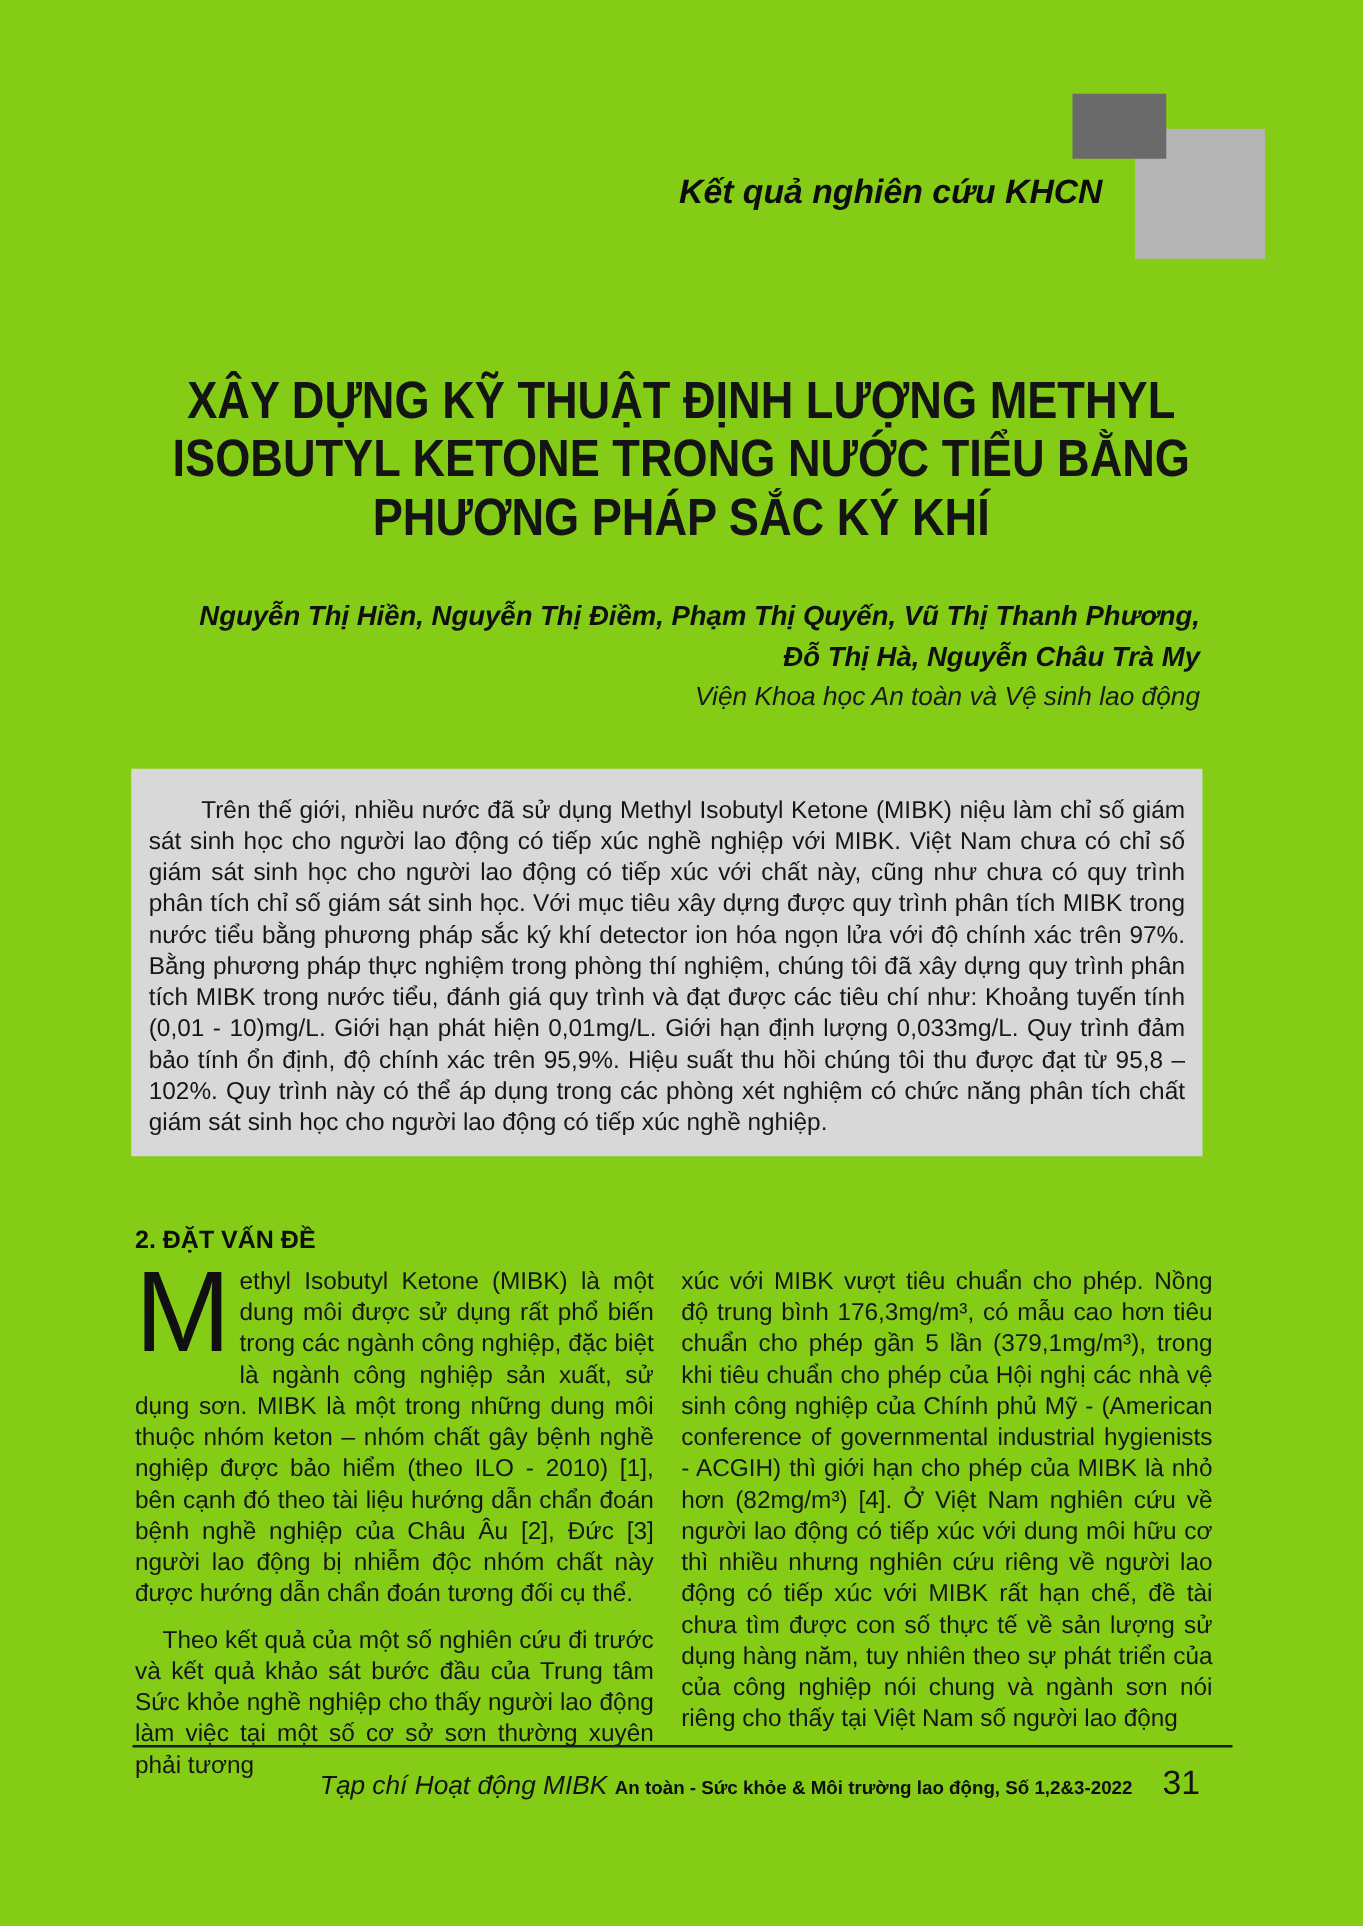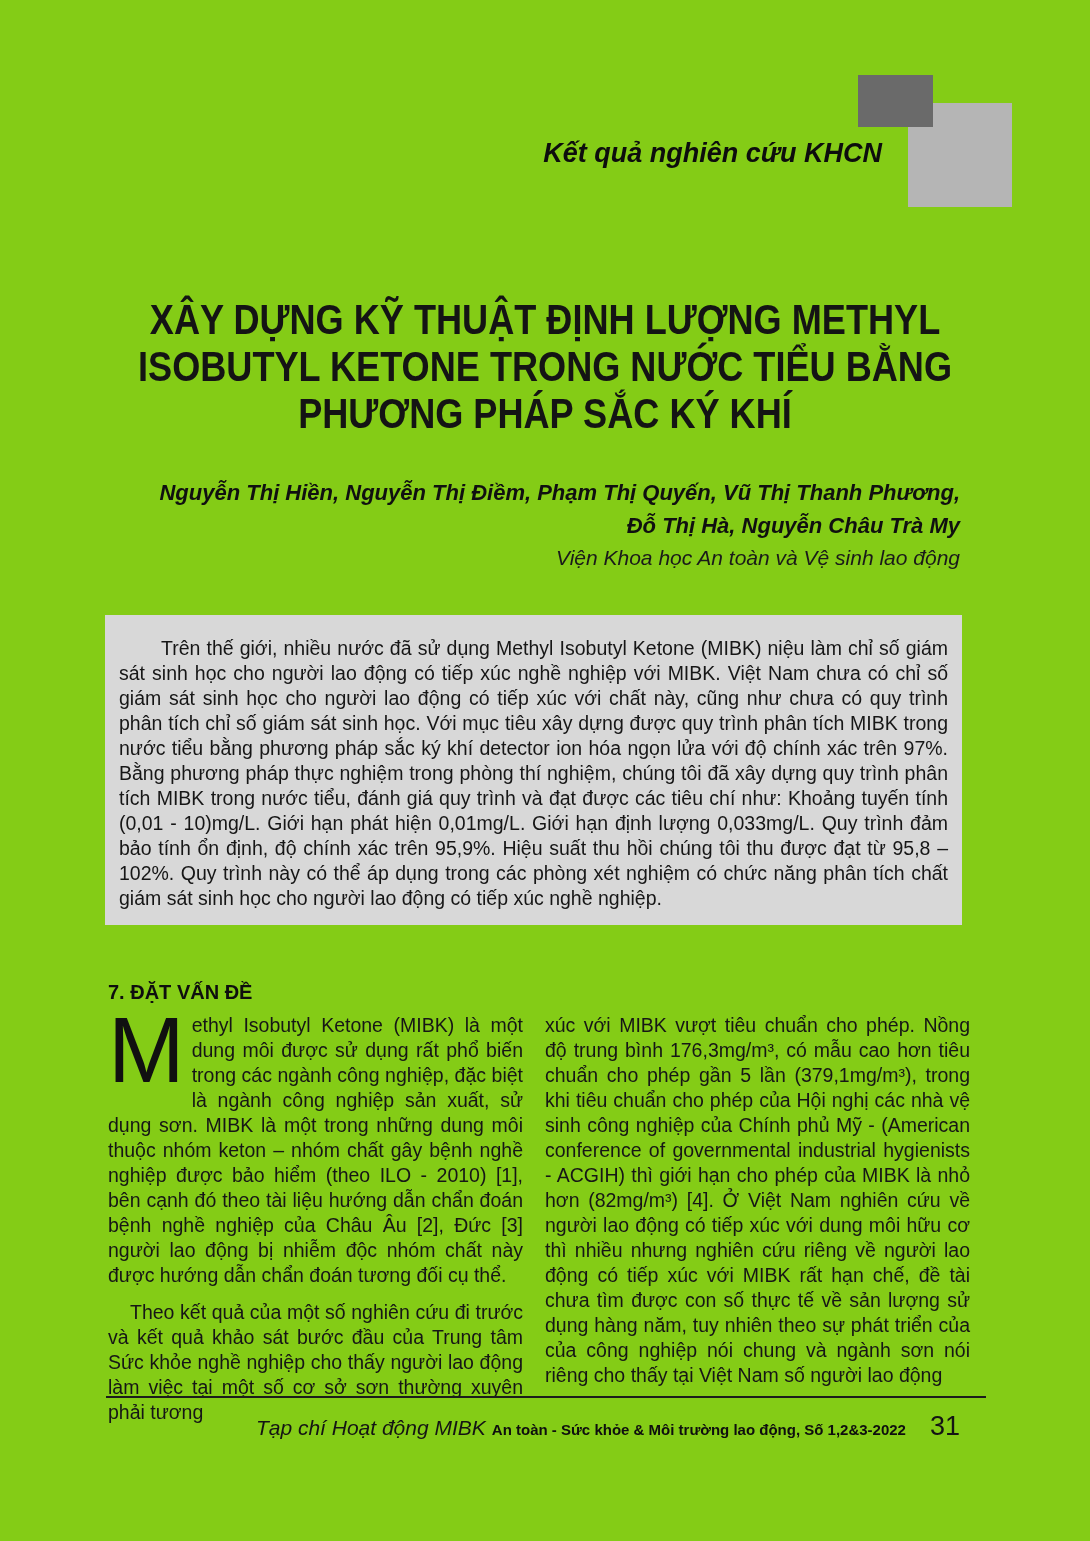--- a/index.html
+++ b/index.html
@@ -97,21 +97,21 @@
   <div class="authors">
     <div class="a-line">Nguyễn Thị Hiền, Nguyễn Thị Điềm, Phạm Thị Quyến, Vũ Thị Thanh Phương,</div>
     <div class="a-line">Đỗ Thị Hà, Nguyễn Châu Trà My</div>
     <div class="affil">Viện Khoa học An toàn và Vệ sinh lao động</div>
   </div>
 
   <div class="abstract">
     <div class="ab-body">Trên thế giới, nhiều nước đã sử dụng Methyl Isobutyl Ketone (MIBK) niệu làm chỉ số giám sát sinh học cho người lao động có tiếp xúc nghề nghiệp với MIBK. Việt Nam chưa có chỉ số giám sát sinh học cho người lao động có tiếp xúc với chất này, cũng như chưa có quy trình phân tích chỉ số giám sát sinh học. Với mục tiêu xây dựng được quy trình phân tích MIBK trong nước tiểu bằng phương pháp sắc ký khí detector ion hóa ngọn lửa với độ chính xác trên 97%. Bằng phương pháp thực nghiệm trong phòng thí nghiệm, chúng tôi đã xây dựng quy trình phân tích MIBK trong nước tiểu, đánh giá quy trình và đạt được các tiêu chí như: Khoảng tuyến tính (0,01 - 10)mg/L. Giới hạn phát hiện 0,01mg/L. Giới hạn định lượng 0,033mg/L. Quy trình đảm bảo tính ổn định, độ chính xác trên 95,9%. Hiệu suất thu hồi chúng tôi thu được đạt từ 95,8 – 102%. Quy trình này có thể áp dụng trong các phòng xét nghiệm có chức năng phân tích chất giám sát sinh học cho người lao động có tiếp xúc nghề nghiệp.</div>
   </div>
 
-  <div class="sec-heading">7. ĐẶT VẤN ĐỀ</div>
+  <div class="sec-heading">2. ĐẶT VẤN ĐỀ</div>
 
   <div class="col-left">
     <div>
       <span class="dropcap">M</span><span>ethyl Isobutyl Ketone (MIBK) là một dung môi được sử dụng rất phổ biến trong các ngành công nghiệp, đặc biệt là ngành công nghiệp sản xuất, sử dụng sơn. MIBK là một trong những dung môi thuộc nhóm keton – nhóm chất gây bệnh nghề nghiệp được bảo hiểm (theo ILO - 2010) [1], bên cạnh đó theo tài liệu hướng dẫn chẩn đoán bệnh nghề nghiệp của Châu Âu [2], Đức [3] người lao động bị nhiễm độc nhóm chất này được hướng dẫn chẩn đoán tương đối cụ thể.</span>
     </div>
     <div class="para2">Theo kết quả của một số nghiên cứu đi trước và kết quả khảo sát bước đầu của Trung tâm Sức khỏe nghề nghiệp cho thấy người lao động làm việc tại một số cơ sở sơn thường xuyên phải tương</div>
   </div>
 
   <div class="col-right">
     <div>xúc với MIBK vượt tiêu chuẩn cho phép. Nồng độ trung bình 176,3mg/m³, có mẫu cao hơn tiêu chuẩn cho phép gần 5 lần (379,1mg/m³), trong khi tiêu chuẩn cho phép của Hội nghị các nhà vệ sinh công nghiệp của Chính phủ Mỹ - (American conference of governmental industrial hygienists - ACGIH) thì giới hạn cho phép của MIBK là nhỏ hơn (82mg/m³) [4]. Ở Việt Nam nghiên cứu về người lao động có tiếp xúc với dung môi hữu cơ thì nhiều nhưng nghiên cứu riêng về người lao động có tiếp xúc với MIBK rất hạn chế, đề tài chưa tìm được con số thực tế về sản lượng sử dụng hàng năm, tuy nhiên theo sự phát triển của của công nghiệp nói chung và ngành sơn nói riêng cho thấy tại Việt Nam số người lao động</div>

